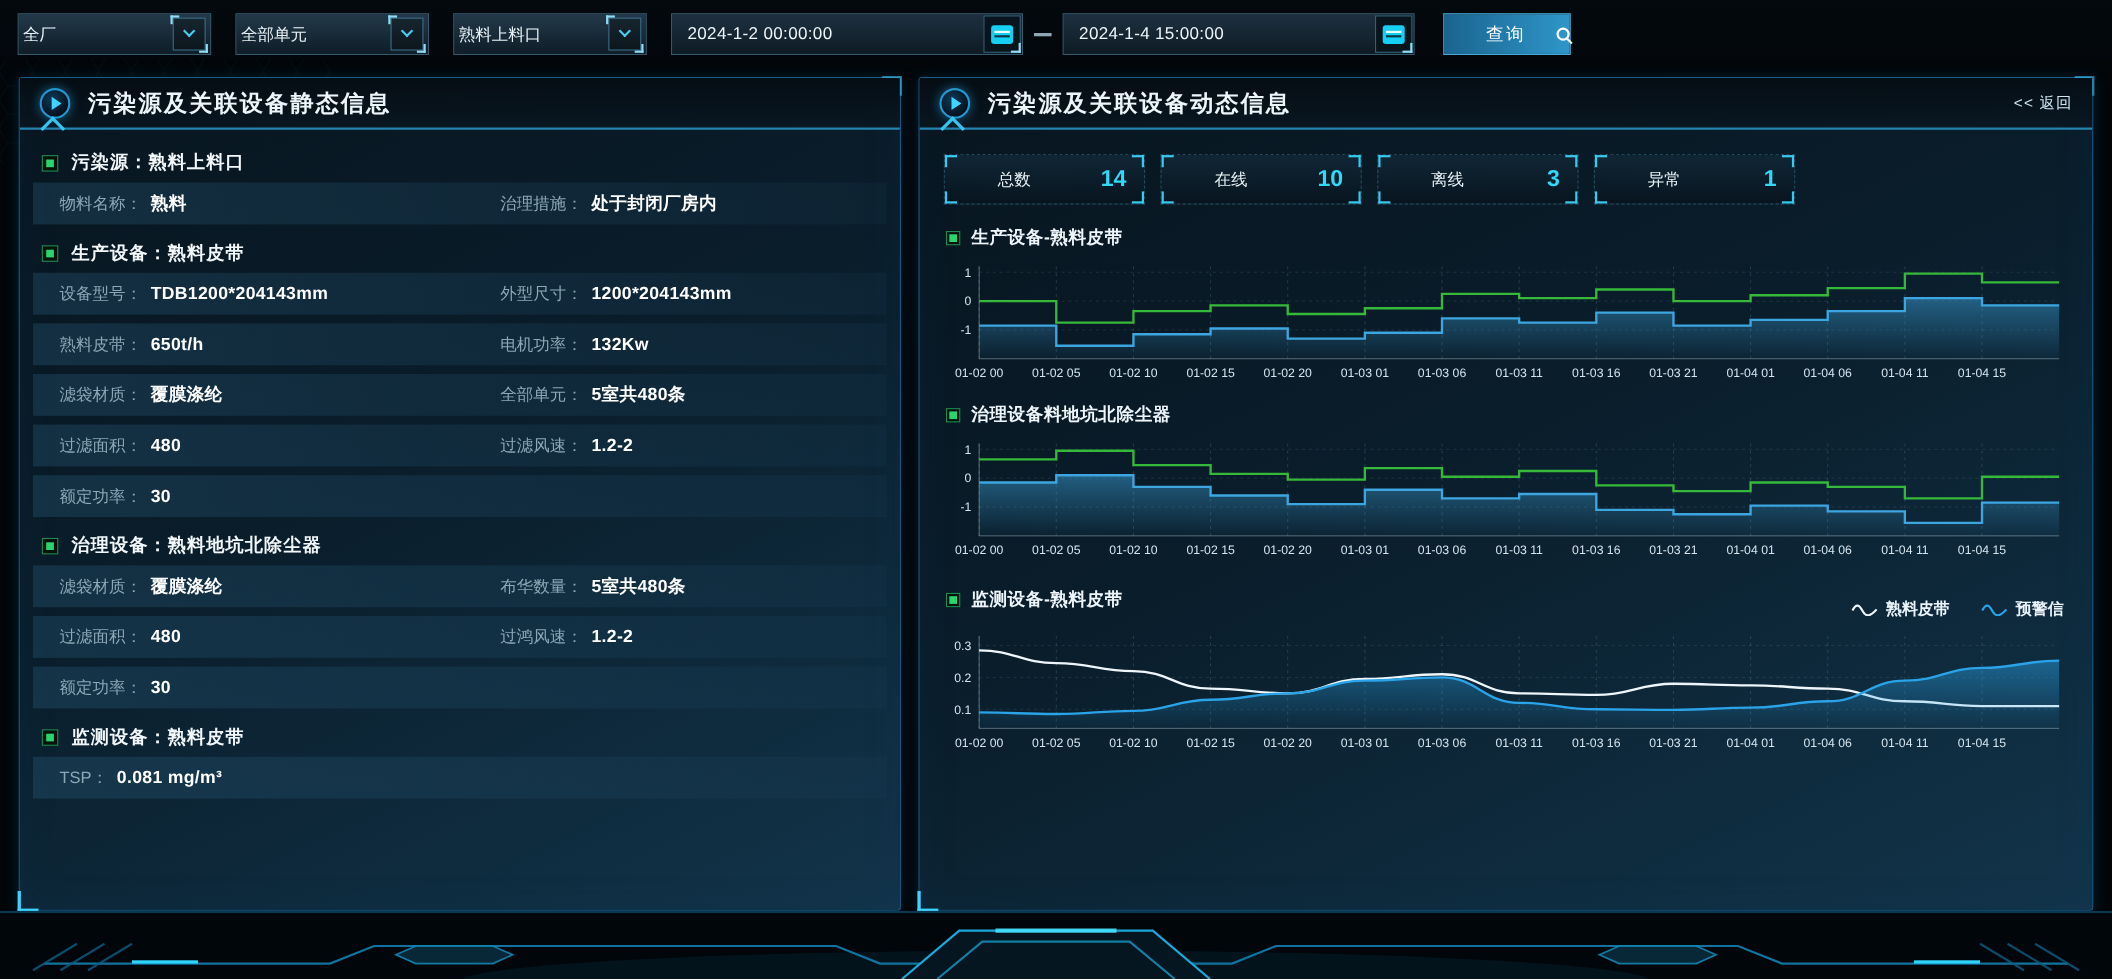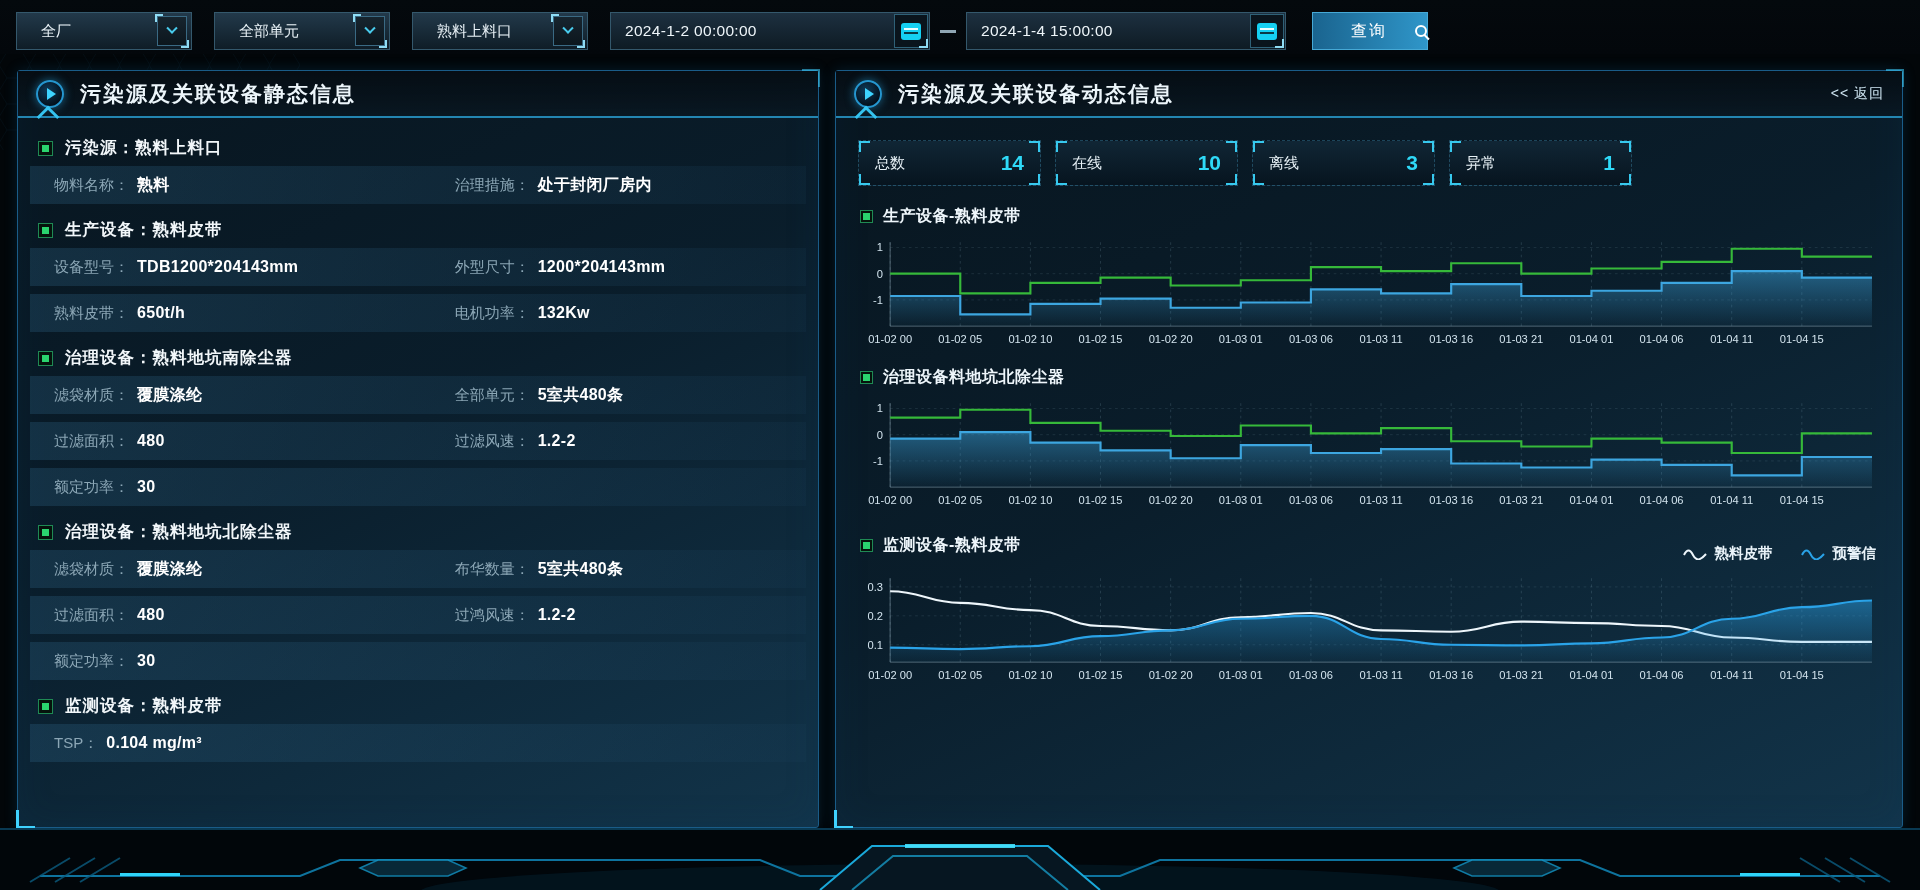--- a/index.html
+++ b/index.html
@@ -12,21 +12,21 @@
   .hex-bg { position:absolute; inset:0; opacity:.06; z-index:0; pointer-events:none; }
 
   
   .topbar {
     position:relative; z-index:3; display:flex; align-items:center;
     height:54px; padding:8px 0 0 16px;
     background:linear-gradient(180deg,#04090d,#03070b);
   }
   .sel {
     position:relative; display:flex; align-items:center; justify-content:space-between;
-    width:176px; height:38px; margin-right:22px; padding:0 4px 0 24px;
+    width:176px; height:38px; margin-right:22px; padding:0 4px 0 4px;
     background:linear-gradient(180deg,#22394a,#0f1d27);
     border:1px solid #34586c; color:#e8f1f6; font-size:15px; cursor:pointer;gap:36px;
   }
   .chev-box {
     position:relative; width:30px; height:30px;
     border:1px solid #3a6a84; background:linear-gradient(180deg,#17252f,#0c161d);
     display:flex; align-items:center; justify-content:center;
   }
   .chev-box::before { content:''; position:absolute; top:-3px; left:-3px; width:6px; height:6px; border-top:2px solid #8fdcf4; border-left:2px solid #8fdcf4; }
   .chev-box::after  { content:''; position:absolute; bottom:-3px; right:-3px; width:6px; height:6px; border-bottom:2px solid #8fdcf4; border-right:2px solid #8fdcf4; }
@@ -116,21 +116,21 @@
       linear-gradient(#37c9ee,#37c9ee) 0 0/11px 2px no-repeat,
       linear-gradient(#37c9ee,#37c9ee) 0 0/2px 11px no-repeat,
       linear-gradient(#37c9ee,#37c9ee) 100% 0/11px 2px no-repeat,
       linear-gradient(#37c9ee,#37c9ee) 100% 0/2px 11px no-repeat,
       linear-gradient(#37c9ee,#37c9ee) 0 100%/11px 2px no-repeat,
       linear-gradient(#37c9ee,#37c9ee) 0 100%/2px 11px no-repeat,
       linear-gradient(#37c9ee,#37c9ee) 100% 100%/11px 2px no-repeat,
       linear-gradient(#37c9ee,#37c9ee) 100% 100%/2px 11px no-repeat,
       linear-gradient(180deg, rgba(17,39,54,.95), rgba(7,20,30,.95));
   }
-  .stat-label { color:#e8f2f7; font-size:15px; }
+  .stat-label { color:#e8f2f7; font-size:15px;margin-left:32px; }
   .stat-value { color:#2fd9f7; font-size:21px; font-weight:bold; }
 
   .chart-block { margin-bottom:9px; }
   .chart-title-row { display:flex; align-items:center; gap:10px; margin:0 0 3px 2px; }
   .chart-bullet { width:13px; height:13px; }
   .chart-title { font-size:16px; font-weight:bold; color:#eef6fb; letter-spacing:.5px; }
   .legend { margin-left:auto; display:flex; gap:28px; align-items:center; padding-right:4px;margin-top:16px; }
   .legend-item { display:flex; gap:8px; align-items:center; color:#e9f3f9; font-size:14.5px; font-weight:bold; cursor:pointer; }
   .chart-svg { display:block; width:100%; height:128px; }
   .chart-svg text { font-family:"Liberation Sans", sans-serif; font-size:12.5px; fill:#d3e4ee; }
@@ -237,26 +237,20 @@
           <div class="data-row">
             <div class="cell">
               <span class="lbl">熟料皮带：</span>
               <span class="val">650t/h</span>
             </div>
             <div class="cell">
               <span class="lbl">电机功率：</span>
               <span class="val">132Kw</span>
             </div>
           </div>
-          <div class="sec-row">
-            <span class="bullet">
-              <i></i>
-            </span>
-            <span class="sec-text">治理设备：熟料地坑南除尘器</span>
-          </div>
           <div class="data-row">
             <div class="cell">
               <span class="lbl">滤袋材质：</span>
               <span class="val">覆膜涤纶</span>
             </div>
             <div class="cell">
               <span class="lbl">全部单元：</span>
               <span class="val">5室共480条</span>
             </div>
           </div>
@@ -310,21 +304,21 @@
           </div>
           <div class="sec-row">
             <span class="bullet">
               <i></i>
             </span>
             <span class="sec-text">监测设备：熟料皮带</span>
           </div>
           <div class="data-row">
             <div class="cell">
               <span class="lbl">TSP：</span>
-              <span class="val">0.104 mg/m³</span>
+              <span class="val">0.081 mg/m³</span>
             </div>
           </div>
         </div>
     </div>
 
     <div class="panel panel-right">
       <div class="panel-header">
         <span class="play-icon">
             <i class="play-tri"></i>
           </span>

